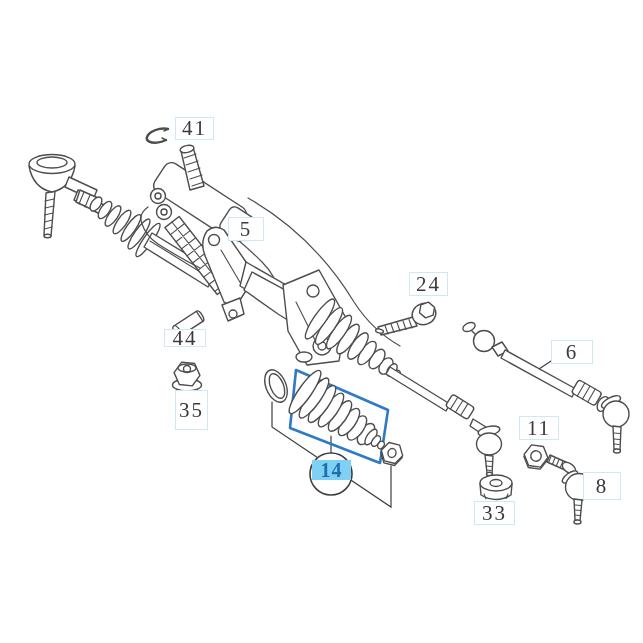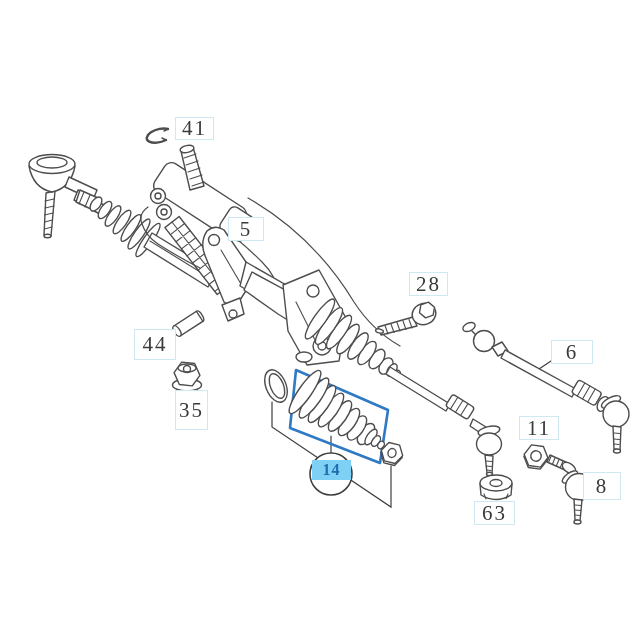--- a/index.html
+++ b/index.html
@@ -3,21 +3,21 @@
 <meta charset="utf-8">
 <style>
   html,body{margin:0;padding:0;background:#fff;}
   #stage{position:relative;width:643px;height:643px;background:#fff;overflow:hidden;
          font-family:"Liberation Serif",serif;}
   #drawing{position:absolute;left:0;top:0;}
   .plabel{position:absolute;display:flex;align-items:center;justify-content:center;
           font:21px "Liberation Serif",serif;color:#3a3a3a;background:#fff;
           border:1px solid #cfe8f2;letter-spacing:2px;box-sizing:border-box;}
   .plabel.badge{background:#7ed1f4;border:none;color:#1f6fad;font-weight:bold;
-                font-size:16px;letter-spacing:1px;}
+                font-size:20px;letter-spacing:1px;}
 </style>
 </head>
 <body>
 
 <div id="stage">
 
 <svg id="drawing" width="643" height="643" viewBox="0 0 643 643">
 
   <g stroke="#3f3f3f" stroke-width="1.2" fill="none" stroke-linecap="round">
     <path d="M272,402 L272,427 L391,507 L391,466"></path>
@@ -218,22 +218,22 @@
       <path stroke-width="2.4" d="M168,129 A13,6.5 -15 1 0 166,140"></path>
       <path d="M168,129 L164,131 M166,140 L162,138" stroke-width="1.4"></path>
     </g>
 
     <circle cx="331" cy="474" r="21" fill="#fff" stroke="#3f3f3f" stroke-width="1.6"></circle>
   </g>
 </svg>
 
 <div class="plabel" style="left:175px;top:117px;width:39px;height:23px">41</div>
 <div class="plabel" style="left:228px;top:217px;width:36px;height:24px">5</div>
-<div class="plabel" style="left:409px;top:272px;width:39px;height:24px">28</div>
-<div class="plabel" style="left:134px;top:329px;width:42px;height:31px">44</div>
+<div class="plabel" style="left:409px;top:272px;width:39px;height:24px">24</div>
+<div class="plabel" style="left:164px;top:329px;width:42px;height:18px">44</div>
 <div class="plabel" style="left:551px;top:340px;width:42px;height:24px">6</div>
 <div class="plabel" style="left:175px;top:390px;width:33px;height:40px">35</div>
 <div class="plabel" style="left:519px;top:416px;width:40px;height:24px">11</div>
 <div class="plabel badge" style="left:312px;top:460px;width:39px;height:20px">14</div>
-<div class="plabel" style="left:474px;top:501px;width:41px;height:24px">63</div>
+<div class="plabel" style="left:474px;top:501px;width:41px;height:24px">33</div>
 <div class="plabel" style="left:583px;top:472px;width:38px;height:28px">8</div>
 
 </div>
 
 </body></html>

